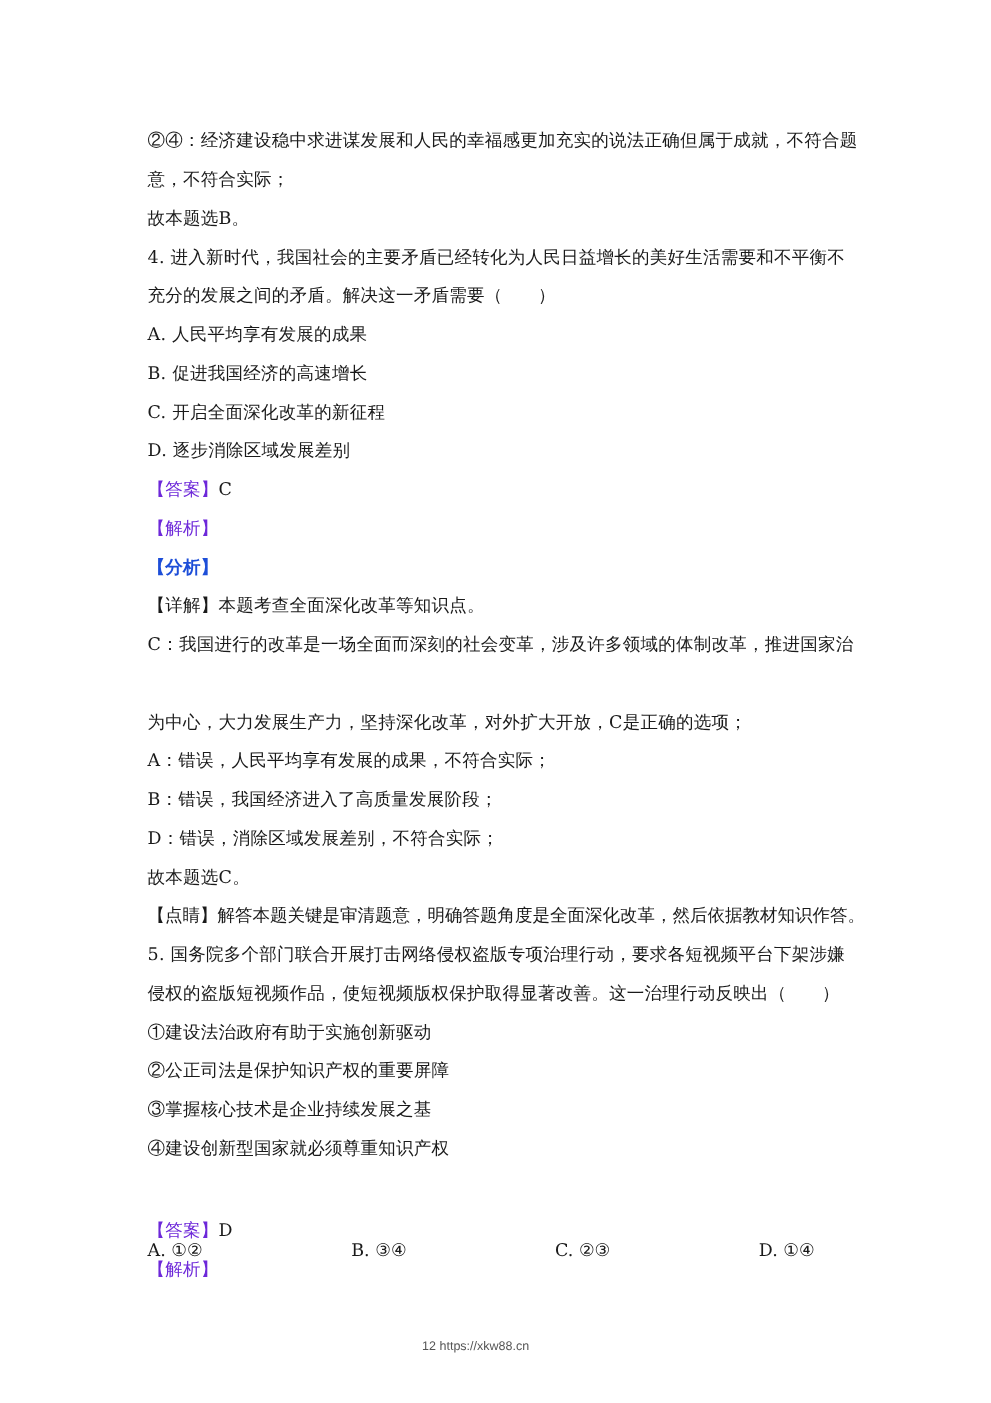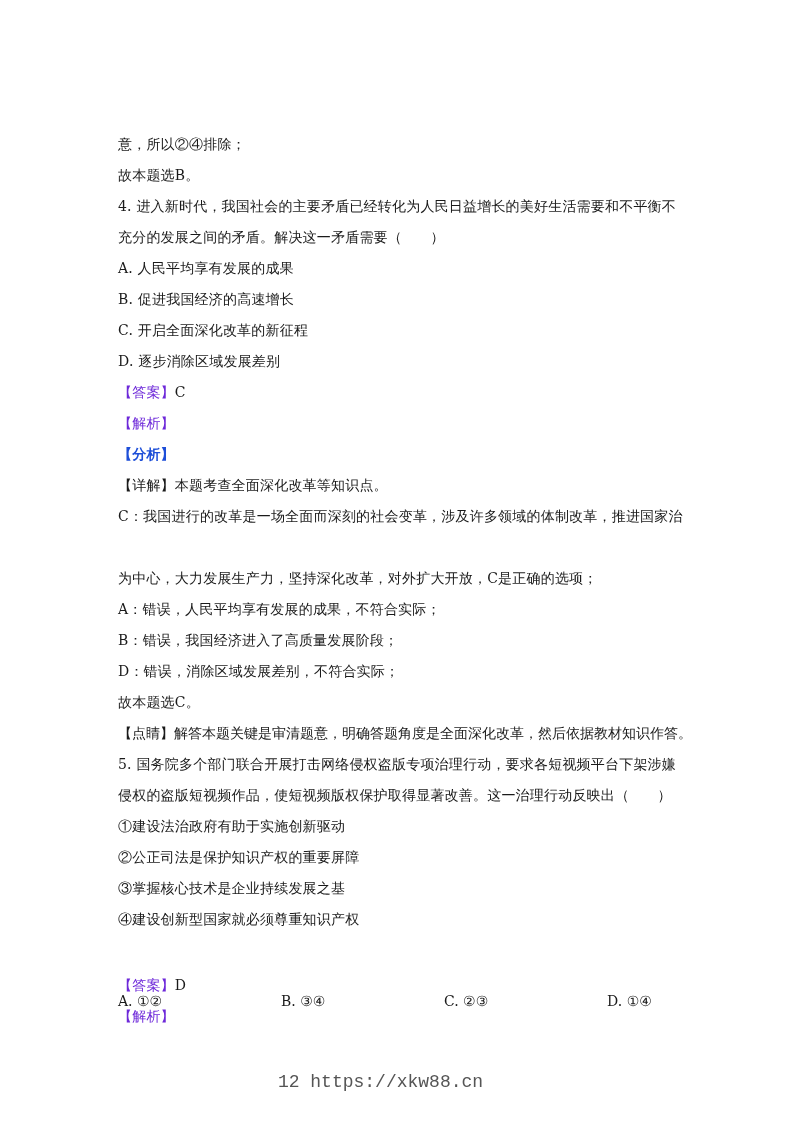--- a/index.html
+++ b/index.html
@@ -13,30 +13,31 @@
       position: absolute; left: 118px; width: 570px;
       font-size: 14px; line-height: 18px; white-space: nowrap;
       letter-spacing: 0.2px;
     }
     .tag { color: #6d28d9; }
     .tag-dark { color: #1d4ed8; font-weight: bold; }
     .opts { position: absolute; left: 118px; width: 570px; font-size: 14px; line-height: 18px; }
     .opt { position: absolute; top: 0; white-space: nowrap; margin-top: 47px; }
     .footer {
       position: absolute; top: 1072px; left: 0; width: 761px; text-align: center;
-      font-family: Liberation Mono, monospace;
-      font-size: 18px; color: #555555;
+      font-family: Liberation Sans, sans-serif;
+      font-size: 10px; color: #555555;
     }
   </style>
 </head>
 <body>
 
 <div class="page">
 
-  <div class="line" style="top:135px">意，所以②④排除；</div>
+  <div class="line" style="top:104px">②④：经济建设稳中求进谋发展和人民的幸福感更加充实的说法正确但属于成就，不符合题</div>
+  <div class="line" style="top:135px">意，不符合实际；</div>
   <div class="line" style="top:166px">故本题选B。</div>
 
   <div class="line" style="top:197px">4. 进入新时代，我国社会的主要矛盾已经转化为人民日益增长的美好生活需要和不平衡不</div>
   <div class="line" style="top:228px">充分的发展之间的矛盾。解决这一矛盾需要（　　）</div>
 
   <div class="line" style="top:259px">A. 人民平均享有发展的成果</div>
   <div class="line" style="top:290px">B. 促进我国经济的高速增长</div>
   <div class="line" style="top:321px">C. 开启全面深化改革的新征程</div>
   <div class="line" style="top:352px">D. 逐步消除区域发展差别</div>
 

